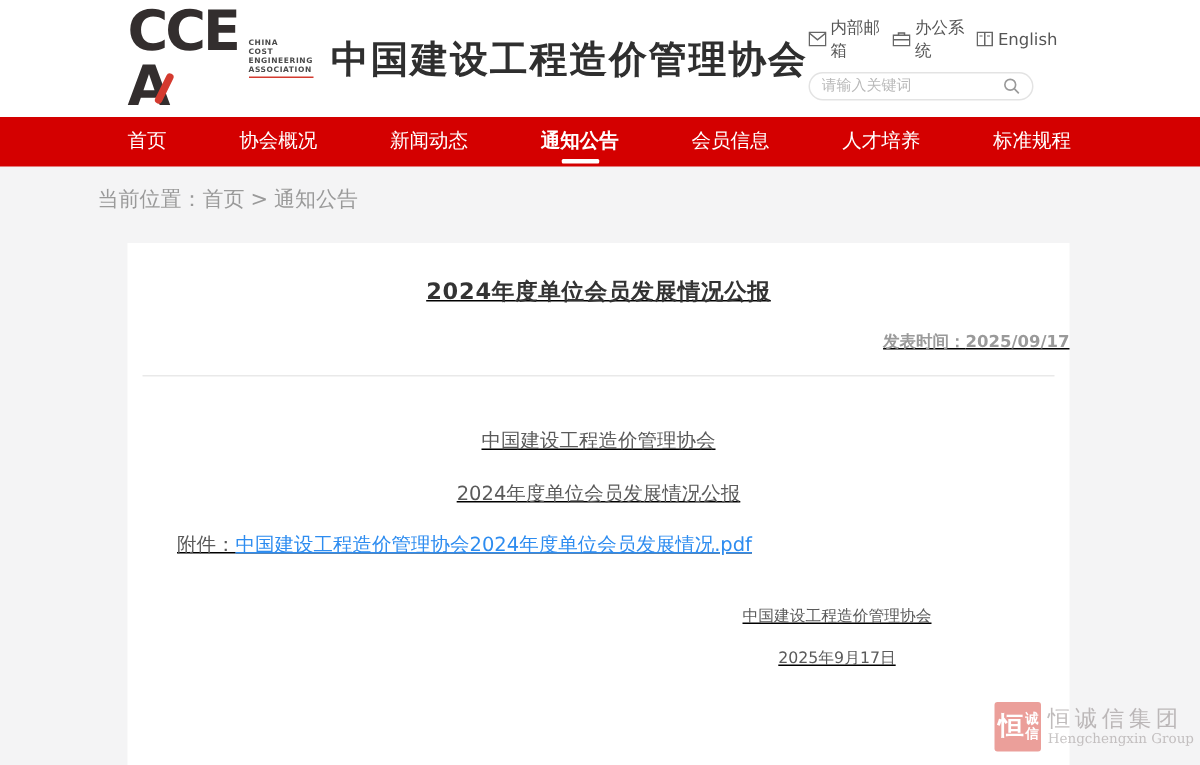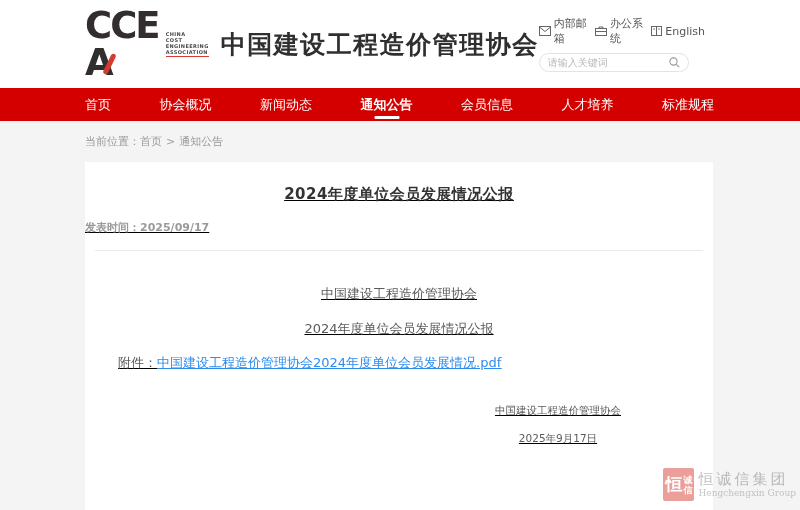--- a/index.html
+++ b/index.html
@@ -6,21 +6,21 @@
   html,body { width:800px; height:510px; }
   body {
     font-family:"DejaVu Sans","Liberation Sans",sans-serif;
     background:#f4f4f5;
     position:relative;
     overflow:hidden;
   }
 
   
   .header {
-    height:88px; background:#ffffff;
+    height:78px; background:#ffffff;
     display:flex; align-items:center; justify-content:space-between;
     padding:0 95px 0 85px;
   }
   .header-left { display:flex; align-items:center; }
   .logo { display:flex; align-items:center; cursor:pointer; }
   .logo-acronym {
     font-size:37px; font-weight:800; color:#332e2e;
     letter-spacing:-2px; line-height:1; position:relative;
   }
   .logo-a { position:relative; display:inline-block; }
@@ -70,37 +70,37 @@
     cursor:pointer; white-space:nowrap;
   }
   .nav-item.active { font-weight:bold; }
   .nav-item.active::after {
     content:""; position:absolute; left:50%; transform:translateX(-50%);
     bottom:2px; width:25px; height:3px; background:#ffffff; border-radius:1px;
   }
 
   
   .breadcrumb {
-    margin:13px 0 0 85px; font-size:11px; color:#9a9a9a;
+    margin:13px 0 0 65px; font-size:14px; color:#9a9a9a;
   }
   .breadcrumb a { color:#9a9a9a; text-decoration:none; cursor:pointer; }
   .breadcrumb .sep { margin:0 4px; }
 
   
   .card {
     position:absolute; left:85px; top:162px; width:628px; bottom:0;
     background:#ffffff;
     text-decoration:underline;
   }
   .article-title {
     text-align:center; font-size:15px; font-weight:bold;
     color:#333; margin-top:23px; letter-spacing:0.5px;
   }
   .publish-line {
-    text-align:left; font-size:11px; color:#9a9a9a;
+    text-align:right; font-size:11px; color:#9a9a9a;
     font-weight:bold; margin-top:16px;
   }
   .divider { border-bottom:1px solid #e9e9e9; margin:15px 10px 0 10px; }
   .body-heading { text-align:center; font-size:13px; color:#5a5a5a; }
   .body-heading.h1 { margin-top:34px; }
   .body-heading.h2 { margin-top:17px; }
   .para {
     margin:21px 12px 0 12px; font-size:10.5px; color:#5a5a5a;
     line-height:23px; text-indent:2em; text-align:justify;
   }

